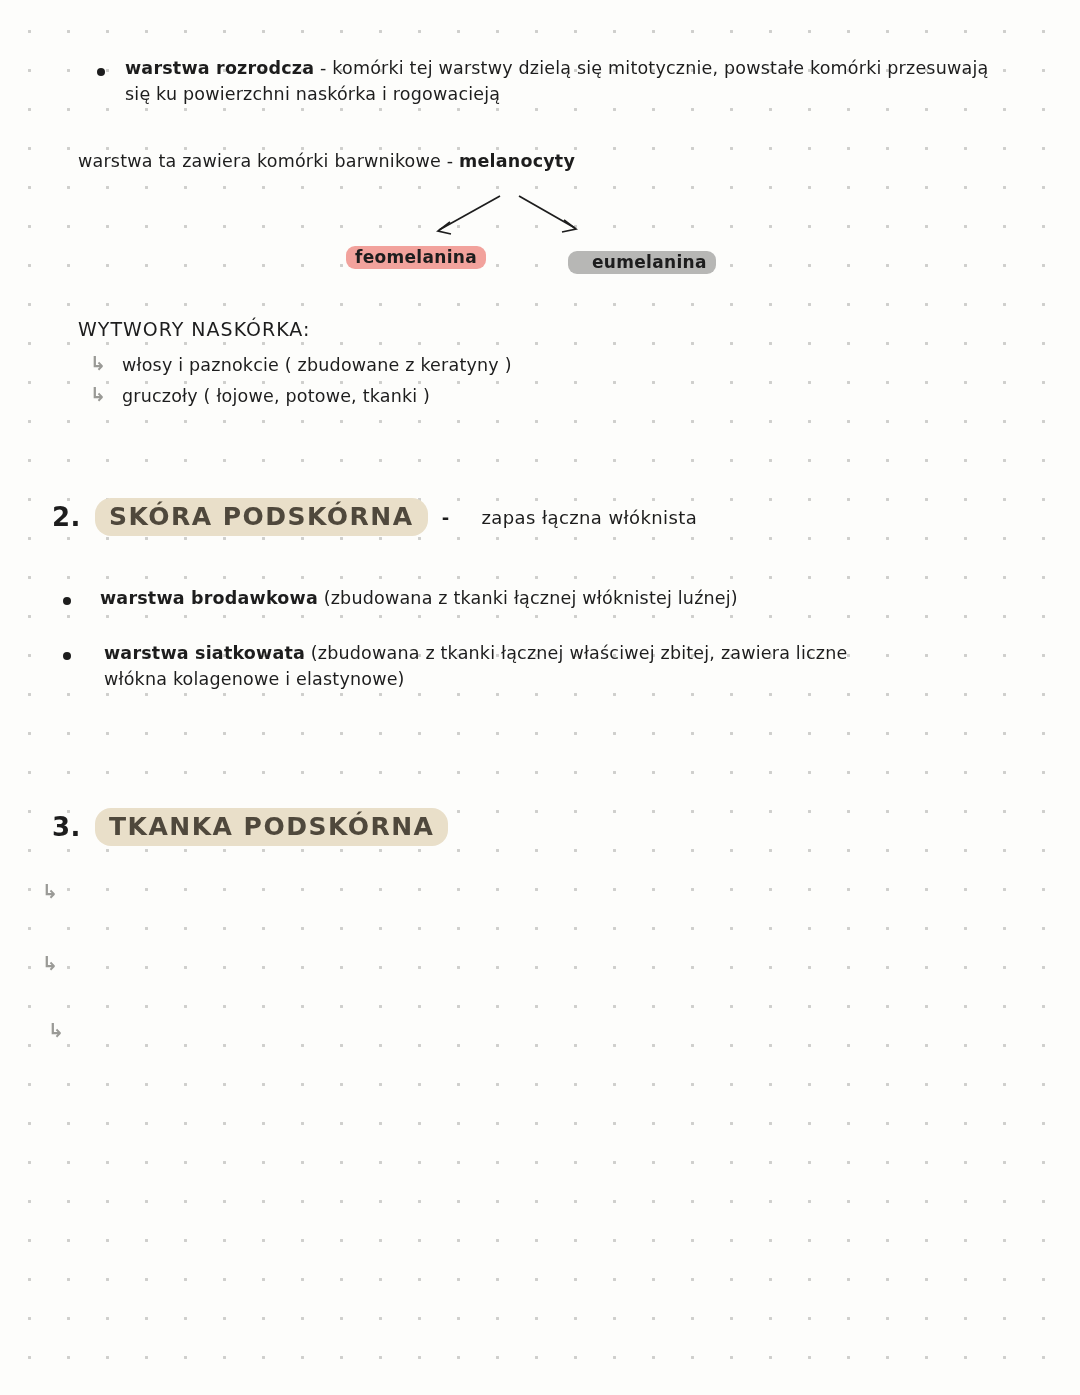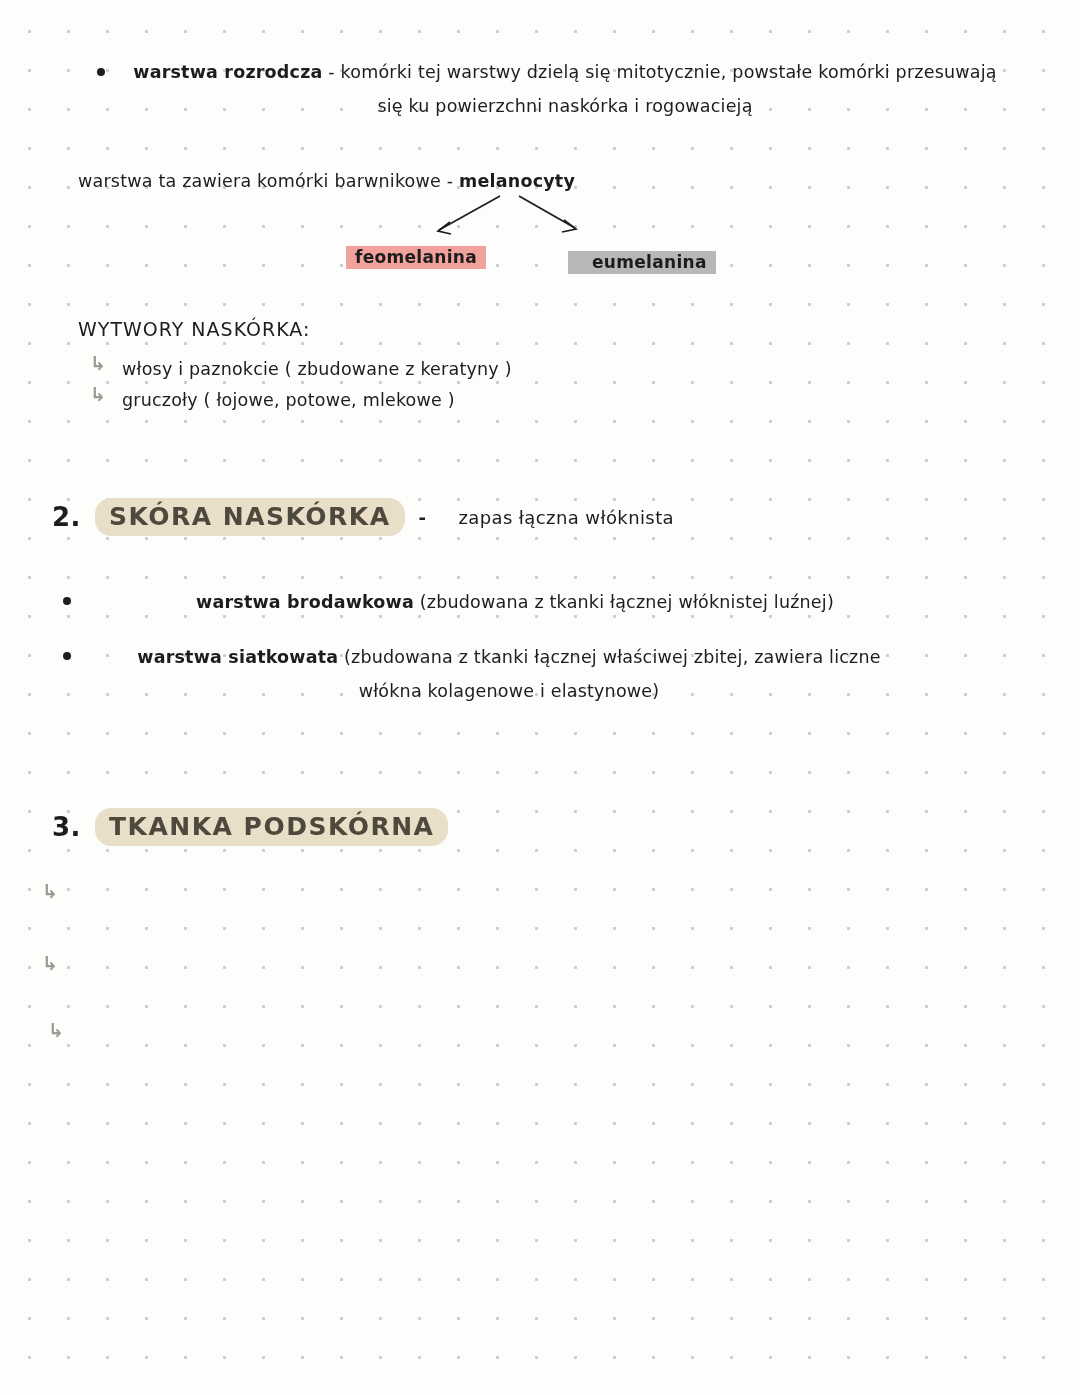--- a/index.html
+++ b/index.html
@@ -9,32 +9,32 @@
     position:relative;
     width:1080px; height:1395px;
     font-family:"DejaVu Sans", sans-serif;
     color:#1d1d1d;
     background-color:#fdfdfb;
     background-image: radial-gradient(circle, rgba(120,120,118,0.35) 1.4px, transparent 1.6px);
     background-size:39px 39px;
     background-position:10px 12px;
     overflow:hidden;
   }
-  .txt { font-size:17.5px; line-height:34px; letter-spacing:0.2px;text-align:center; }
+  .txt { font-size:17.5px; line-height:26px; letter-spacing:0.2px; }
   .b { font-weight:bold; }
   .abs { position:absolute; }
   .bullet-dot {
     position:absolute; width:8px; height:8px; border-radius:50%;
     background:#1d1d1d;
   }
   .hook {
     position:absolute; color:#9a9a96; font-size:19px; font-weight:bold;
   }
   .hl {
-    border-radius:0; padding:1px 9px 2px 9px;
+    border-radius:9px; padding:1px 9px 2px 9px;
   }
   .hl-pink  { background:#f2a29c; }
   .hl-gray  { background:#b7b7b5; }
   .heading-num { font-size:26px; font-weight:bold; letter-spacing:0.5px; }
   .heading-title {
     font-size:25px; font-weight:bold; letter-spacing:1.5px;
     background:#e9dfc9; border-radius:16px; padding:4px 14px 5px 14px;
     color:#4f483c;
   }
   .heading-sub { font-size:18px; letter-spacing:0.4px; }
@@ -44,45 +44,45 @@
 </head>
 <body>
 
 <div class="page">
 
   <span class="bullet-dot" style="left:97px; top:68px;"></span>
   <div class="abs txt" style="left:125px; top:55px; width:880px;">
     <span class="b">warstwa rozrodcza</span><span> - komórki tej warstwy dzielą się mitotycznie, powstałe komórki przesuwają się ku powierzchni naskórka i rogowacieją</span>
   </div>
 
-  <div class="abs txt" style="left:78px; top:164px;">
+  <div class="abs txt" style="left:78px; top:148px;">
     <span>warstwa ta zawiera komórki barwnikowe - </span><span class="b">melanocyty</span>
   </div>
 
   <svg class="abs" style="left:415px; top:188px;" width="200" height="60">
     <path d="M85,8 L24,42" stroke="#1d1d1d" stroke-width="1.7" fill="none"></path>
     <path d="M35,34 L23,43 L36,46" stroke="#1d1d1d" stroke-width="1.7" fill="none"></path>
     <path d="M104,8 L160,40" stroke="#1d1d1d" stroke-width="1.7" fill="none"></path>
     <path d="M149,32 L161,41 L147,44" stroke="#1d1d1d" stroke-width="1.7" fill="none"></path>
   </svg>
 
   <span class="abs mel-label hl hl-pink" style="left:346px; top:246px;">feomelanina</span>
   <span class="abs mel-label hl hl-gray" style="left:568px; top:251px;padding-left:24px;">eumelanina</span>
 
   <div class="abs caps-title" style="left:78px; top:318px;">WYTWORY NASKÓRKA:</div>
 
   <span class="hook" style="left:90px; top:352px;">↳</span>
   <div class="abs txt" style="left:122px; top:352px;">włosy i paznokcie ( zbudowane z keratyny )</div>
 
   <span class="hook" style="left:90px; top:383px;">↳</span>
-  <div class="abs txt" style="left:122px; top:383px;">gruczoły ( łojowe, potowe, mlekowe )</div>
+  <div class="abs txt" style="left:122px; top:383px;">gruczoły ( łojowe, potowe, tkanki )</div>
 
   <div class="abs" style="left:52px; top:498px; display:flex; align-items:center; gap:14px;">
     <span class="heading-num">2.</span>
-    <span class="heading-title">SKÓRA NASKÓRKA</span>
+    <span class="heading-title">SKÓRA PODSKÓRNA</span>
     <span class="heading-sub" style="font-weight:bold;">-</span>
     <span class="heading-sub" style="margin-left:18px;">zapas łączna włóknista</span>
   </div>
 
   <span class="bullet-dot" style="left:63px; top:597px;"></span>
   <div class="abs txt" style="left:100px; top:585px; width:830px;">
     <span class="b">warstwa brodawkowa</span><span> (zbudowana z tkanki łącznej włóknistej luźnej)</span>
   </div>
 
   <span class="bullet-dot" style="left:63px; top:652px;"></span>

